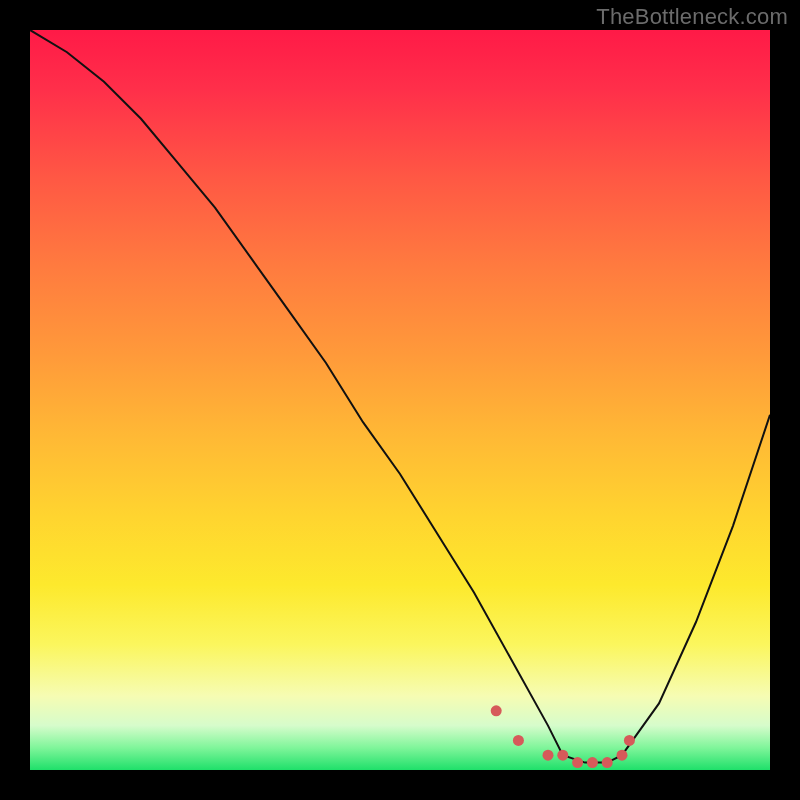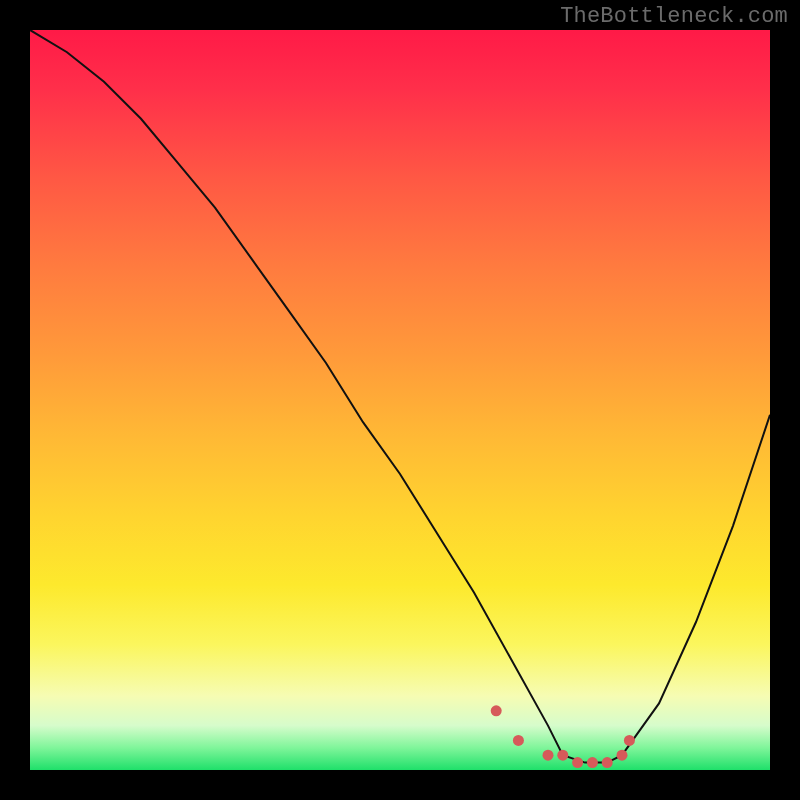--- a/index.html
+++ b/index.html
@@ -9,21 +9,20 @@
     height: 800px;
     background: #000;
     font-family: Arial, Helvetica, sans-serif;
     overflow: hidden;
   }
   .frame {
     position: relative;
     width: 800px;
     height: 705px;
     background: #000;
-    font-family: Liberation Mono, monospace;
   }
   .watermark {
     position: absolute;
     top: 4px;
     right: 12px;
     color: #6b6b6b;
     font-size: 22px;
     font-weight: 400;
     letter-spacing: 0.2px;
     z-index: 3;

